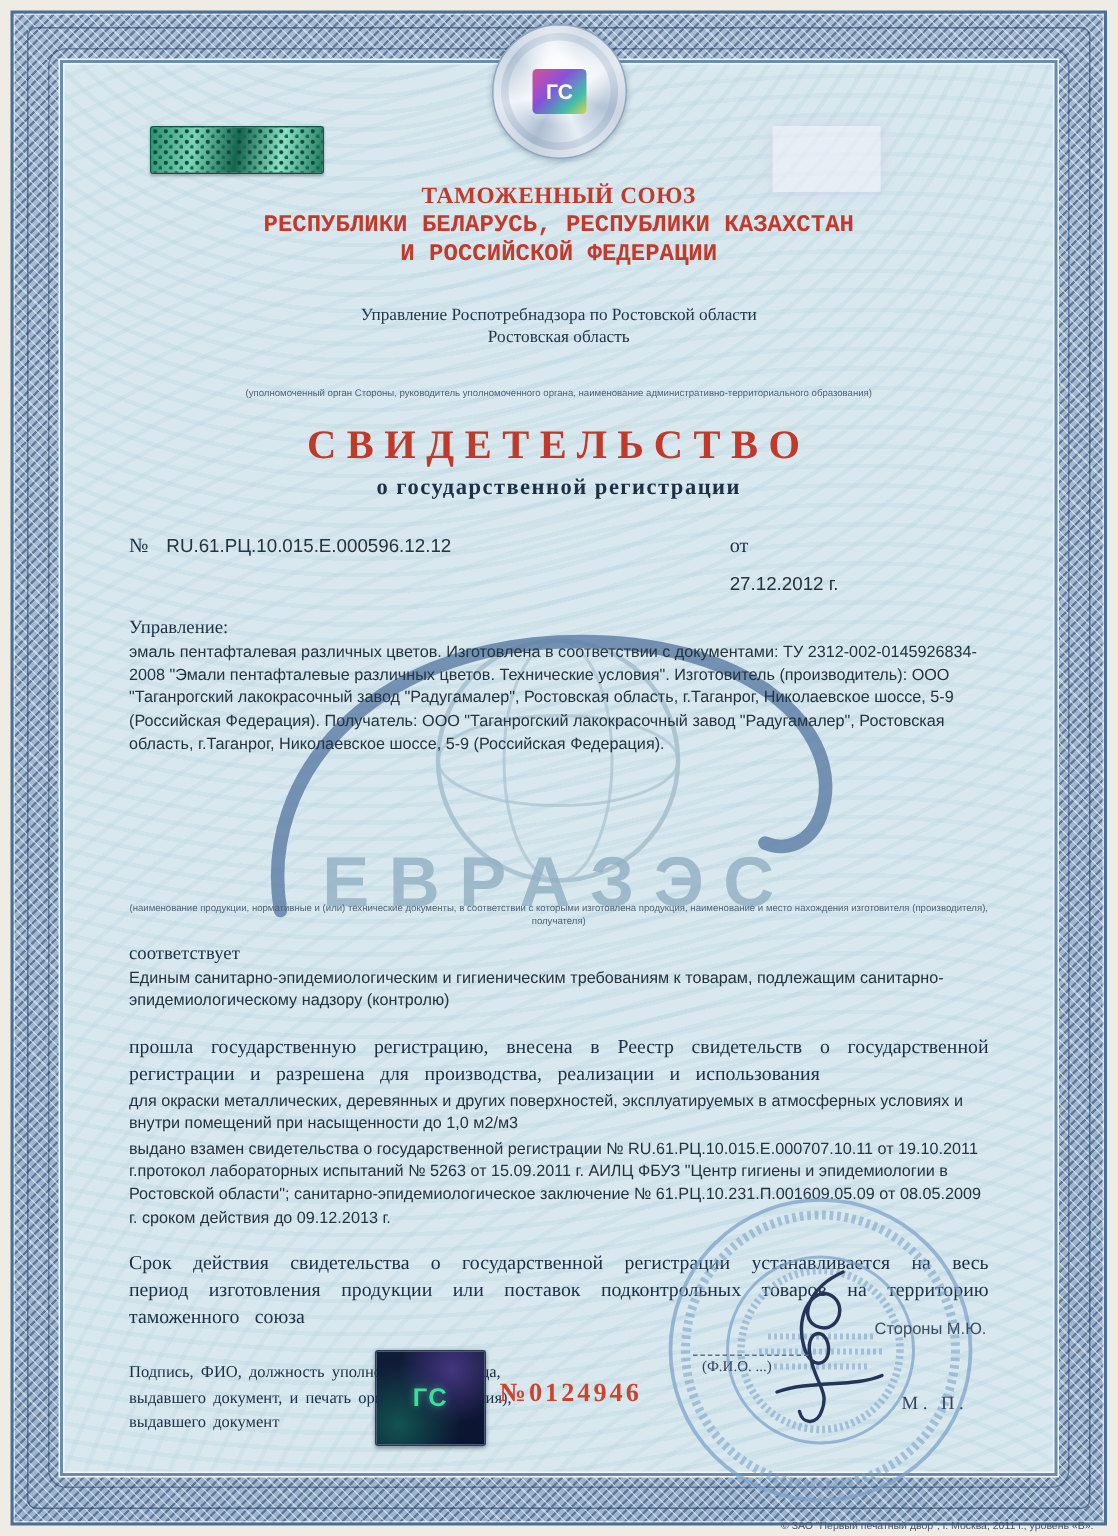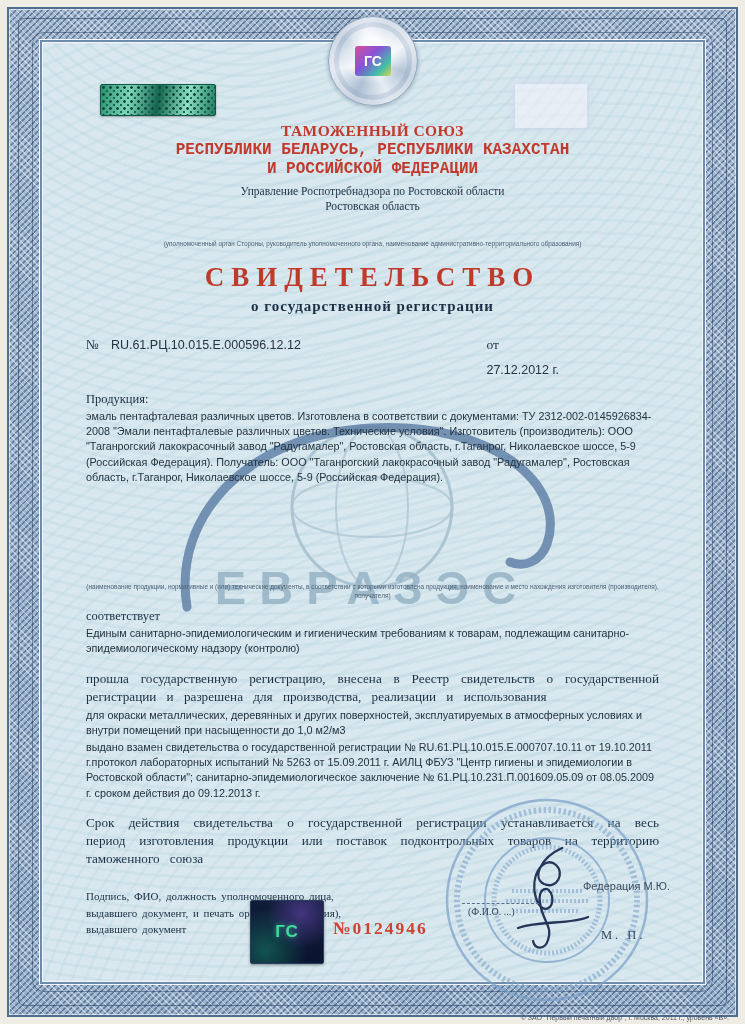--- a/index.html
+++ b/index.html
@@ -31,21 +31,21 @@
 
   
   .watermark{position:absolute;left:0;top:330px;width:661px;height:340px;z-index:1;}
   .wm-text{font-family:"Liberation Sans",sans-serif;font-weight:bold;font-size:47px;letter-spacing:13px;fill:#92b0c3;opacity:.8;}
 
   
   .content{position:relative;z-index:2;padding:80px 44px 0 44px;}
   .hdr-red{color:#c23a2c;text-align:center;font-weight:bold;line-height:1.22;}
   .hdr-red .l1{font-size:15.5px;letter-spacing:.4px;}
   .hdr-red .l2,.hdr-red .l3{font-size:16px;font-family:Liberation Mono, monospace;}
-  .authority{text-align:center;font-size:11.5px;color:#21354b;margin-top:4px;line-height:1.3;}
+  .authority{text-align:center;font-size:11.5px;color:#21354b;margin-top:23px;line-height:1.3;}
   .tiny-note{font-size:6.4px;color:#4f6278;text-align:center;font-family:"Liberation Sans",sans-serif;line-height:1.4;}
   .note-auth{margin-top:26px;}
   .cert-title{margin-top:13px;text-align:center;color:#c03a2c;font-size:27px;font-weight:bold;letter-spacing:7px;}
   .cert-sub{text-align:center;font-size:15px;font-weight:bold;color:#1c2f45;margin-top:5px;letter-spacing:1px;}
   .num-row{display:flex;align-items:baseline;margin-top:22px;font-size:13.5px;color:#1c2f45;}
   .typed{font-family:"Liberation Sans",sans-serif;color:#24333f;}
   .num-val{font-size:12.5px;margin-left:12px;}
   .date-part{margin-left:auto;margin-right:100px;display:flex;gap:10px;align-items:baseline;flex-direction:column;}
   .date-val{font-size:12.5px;}
   .field-label{font-size:12.5px;color:#1c2f45;}
@@ -143,21 +143,21 @@
       <div class="num-row">
         <span>№</span>
         <span class="typed num-val">RU.61.РЦ.10.015.Е.000596.12.12</span>
         <span class="date-part">
           <span>от</span>
           <span class="typed date-val">27.12.2012 г.</span>
         </span>
       </div>
 
       <div class="product-blk">
-        <div class="field-label">Продукция:</div>
+        <div class="field-label">Управление:</div>
         <div class="typed product-text">эмаль пентафталевая различных цветов. Изготовлена в соответствии с документами: ТУ 2312-002-0145926834-2008 "Эмали пентафталевые различных цветов. Технические условия". Изготовитель (производитель): ООО "Таганрогский лакокрасочный завод "Радугамалер", Ростовская область, г.Таганрог, Николаевское шоссе, 5-9 (Российская Федерация). Получатель: ООО "Таганрогский лакокрасочный завод "Радугамалер", Ростовская область, г.Таганрог, Николаевское шоссе, 5-9 (Российская Федерация).</div>
       </div>
 
       <div class="tiny-note note-prod">(наименование продукции, нормативные и (или) технические документы, в соответствии с которыми изготовлена продукция, наименование и место нахождения изготовителя (производителя), получателя)</div>
 
       <div class="lead-word">соответствует</div>
       <div class="typed small-typed">Единым санитарно-эпидемиологическим и гигиеническим требованиям к товарам, подлежащим санитарно-эпидемиологическому надзору (контролю)</div>
 
       <div class="para">прошла государственную регистрацию, внесена в Реестр свидетельств о государственной регистрации и разрешена для производства, реализации и использования</div>
       <div class="typed small-typed">для окраски металлических, деревянных и других поверхностей, эксплуатируемых в атмосферных условиях и внутри помещений при насыщенности до 1,0 м2/м3</div>
@@ -194,20 +194,20 @@
     </g>
   </svg>
 
   <svg class="sign-svg" viewBox="0 0 100 118" aria-hidden="true">
     <g fill="none" stroke="#25355a" stroke-width="2.3" stroke-linecap="round">
       <path d="M62 8 C 40 18, 32 38, 44 44 C 57 50, 65 33, 56 25 C 45 15, 29 34, 36 58 C 41 75, 55 70, 52 56 C 49 44, 37 48, 40 63 C 43 82, 53 87, 48 100 C 45 110, 35 110, 33 101"></path>
       <path d="M18 88 C 40 80, 70 85, 88 77"></path>
     </g>
   </svg>
 
-  <span class="sig-name">Федерация М.Ю.</span>
+  <span class="sig-name">Стороны М.Ю.</span>
   <span class="fio-note">(Ф.И.О. ...)</span>
   <span class="mp">М. П.</span>
   <span class="serial">№0124946</span>
 
   <div class="footer-copy">© ЗАО "Первый печатный двор",  г. Москва, 2011 г., уровень «В».</div>
 
 </div>
 
 </body></html>

